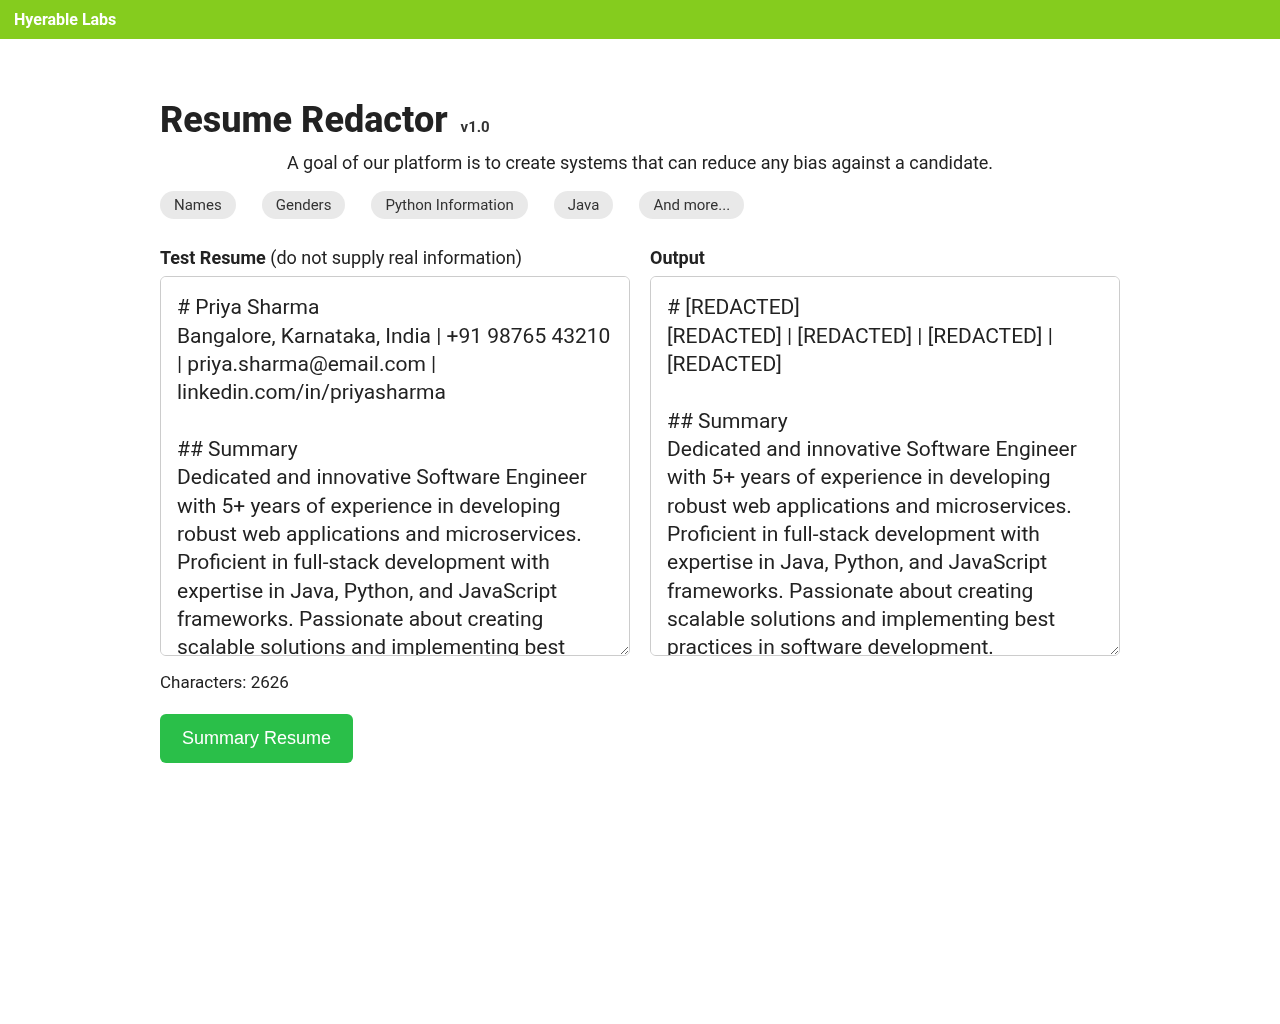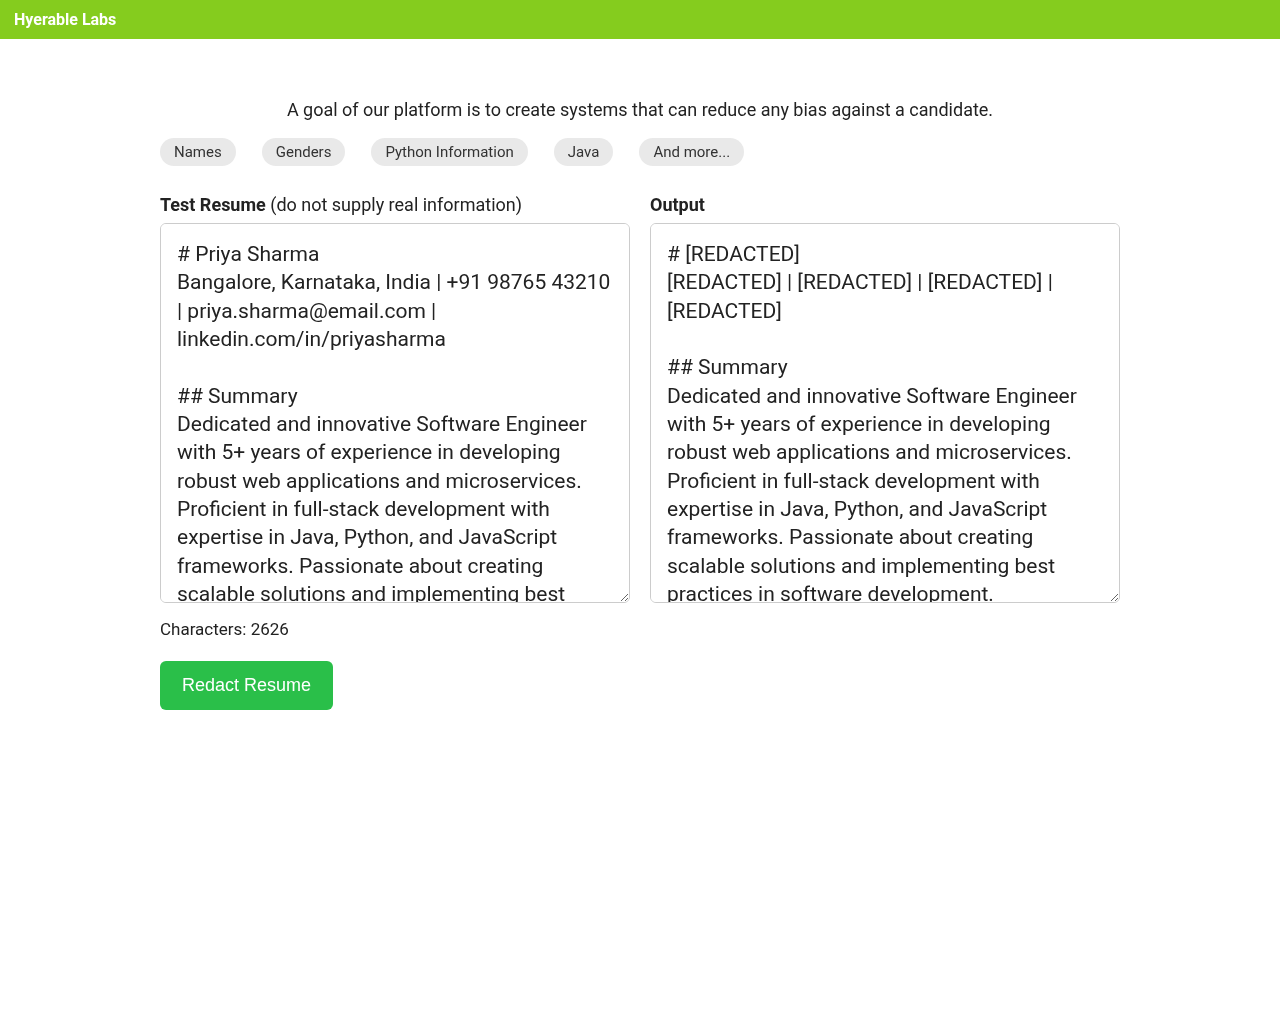--- a/index.html
+++ b/index.html
@@ -95,20 +95,24 @@
 </style>
 </head>
 <body>
 
 <div class="topbar">
   <span>Hyerable Labs</span>
 </div>
 
 <div class="container">
 
+  <h1 class="page-title">
+    <span>Resume Redactor</span>
+    <span class="version">v1.0</span>
+  </h1>
 
   <p class="subtitle">A goal of our platform is to create systems that can reduce any bias against a candidate.</p>
 
   <div class="chips">
     <span class="chip">Names</span>
     <span class="chip">Genders</span>
     <span class="chip">Python Information</span>
     <span class="chip">Java</span>
     <span class="chip">And more...</span>
   </div>
@@ -140,15 +144,15 @@
 ## Skills
 - Languages: Java, Python, JavaScript, TypeScript, SQL
 - Frameworks: Spring Boot, Django, React, Node.js,</textarea>
     </div>
   </div>
 
   <div class="char-count">
     <span>Characters: </span><span>2626</span>
   </div>
 
-  <button class="redact-btn">Redact Resume</button>
+  <button class="redact-btn">Summary Resume</button>
 
 </div>
 
 </body></html>

